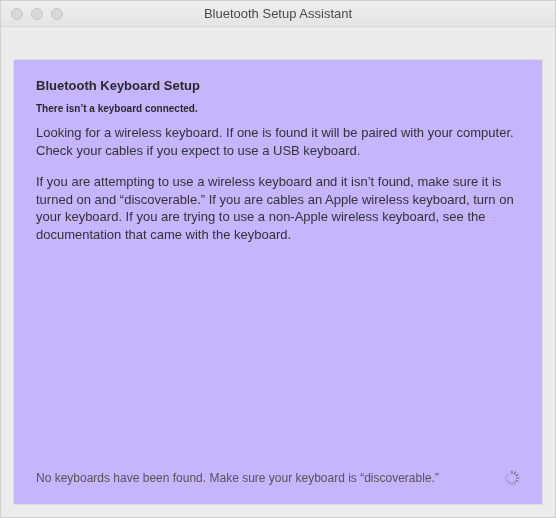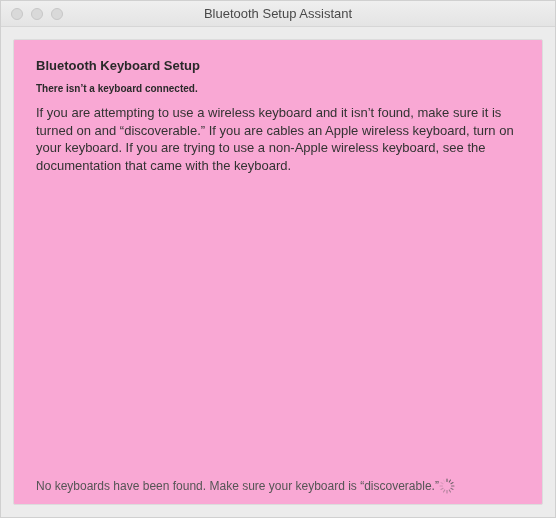--- a/index.html
+++ b/index.html
@@ -10,20 +10,21 @@
       height: 518px;
       overflow: hidden;
     }
     .window {
       width: 556px;
       height: 518px;
       background: #ececec;
       display: flex;
       flex-direction: column;
       border: 1px solid #d0d0d0;
+      gap: 20px;
     }
     .titlebar {
       height: 26px;
       background: linear-gradient(#efefef, #e4e4e4);
       border-bottom: 1px solid #d6d6d6;
       display: flex;
       align-items: center;
       position: relative;
     }
     .traffic-lights {
@@ -44,21 +45,21 @@
       text-align: center;
       font-size: 13px;
       color: #4a4a4a;
       pointer-events: none;
     }
     .content-wrap {
       flex: 1;
       padding: 12px;
     }
     .panel {
-      background: #f9a8d4;
+      background: #c4b5fd;
       border: 1px solid #dcdcdc;
       border-radius: 2px;
       height: 100%;
       padding: 18px 22px;
       display: flex;
       flex-direction: column;
       position: relative;
     }
     .heading {
       font-size: 13px;
@@ -73,26 +74,26 @@
       margin-bottom: 10px;
     }
     .body-text {
       font-size: 13px;
       color: #333;
       line-height: 1.35;
       margin-bottom: 14px;
     }
     .status-row {
       position: absolute;
-      bottom: 10px;
+      bottom: 18px;
       left: 22px;
       right: 22px;
       display: flex;
       align-items: center;
-      justify-content: flex-start;
+      justify-content: space-between;
     }
     .status-text {
       font-size: 12px;
       color: #555;
     }
     .spinner {
       width: 16px;
       height: 16px;
       position: relative;
     }
@@ -115,20 +116,21 @@
       <div class="tl"></div>
       <div class="tl"></div>
       <div class="tl"></div>
     </div>
     <div class="title">Bluetooth Setup Assistant</div>
   </div>
   <div class="content-wrap">
     <div class="panel">
       <div class="heading">Bluetooth Keyboard Setup</div>
       <div class="subheading">There isn’t a keyboard connected.</div>
+      <div class="body-text">Looking for a wireless keyboard. If one is found it will be paired with your computer. Check your cables if you expect to use a USB keyboard.</div>
       <div class="body-text">If you are attempting to use a wireless keyboard and it isn’t found, make sure it is turned on and “discoverable.” If you are cables an Apple wireless keyboard, turn on your keyboard. If you are trying to use a non-Apple wireless keyboard, see the documentation that came with the keyboard.</div>
       <div class="status-row">
         <div class="status-text">No keyboards have been found. Make sure your keyboard is “discoverable.”</div>
         <div class="spinner">
           <svg viewBox="0 0 32 32">
             <g fill="#555">
               <rect x="15" y="1" width="2" height="7" rx="1" opacity="1"></rect>
               <rect x="15" y="1" width="2" height="7" rx="1" opacity="0.92" transform="rotate(30 16 16)"></rect>
               <rect x="15" y="1" width="2" height="7" rx="1" opacity="0.83" transform="rotate(60 16 16)"></rect>
               <rect x="15" y="1" width="2" height="7" rx="1" opacity="0.75" transform="rotate(90 16 16)"></rect>

